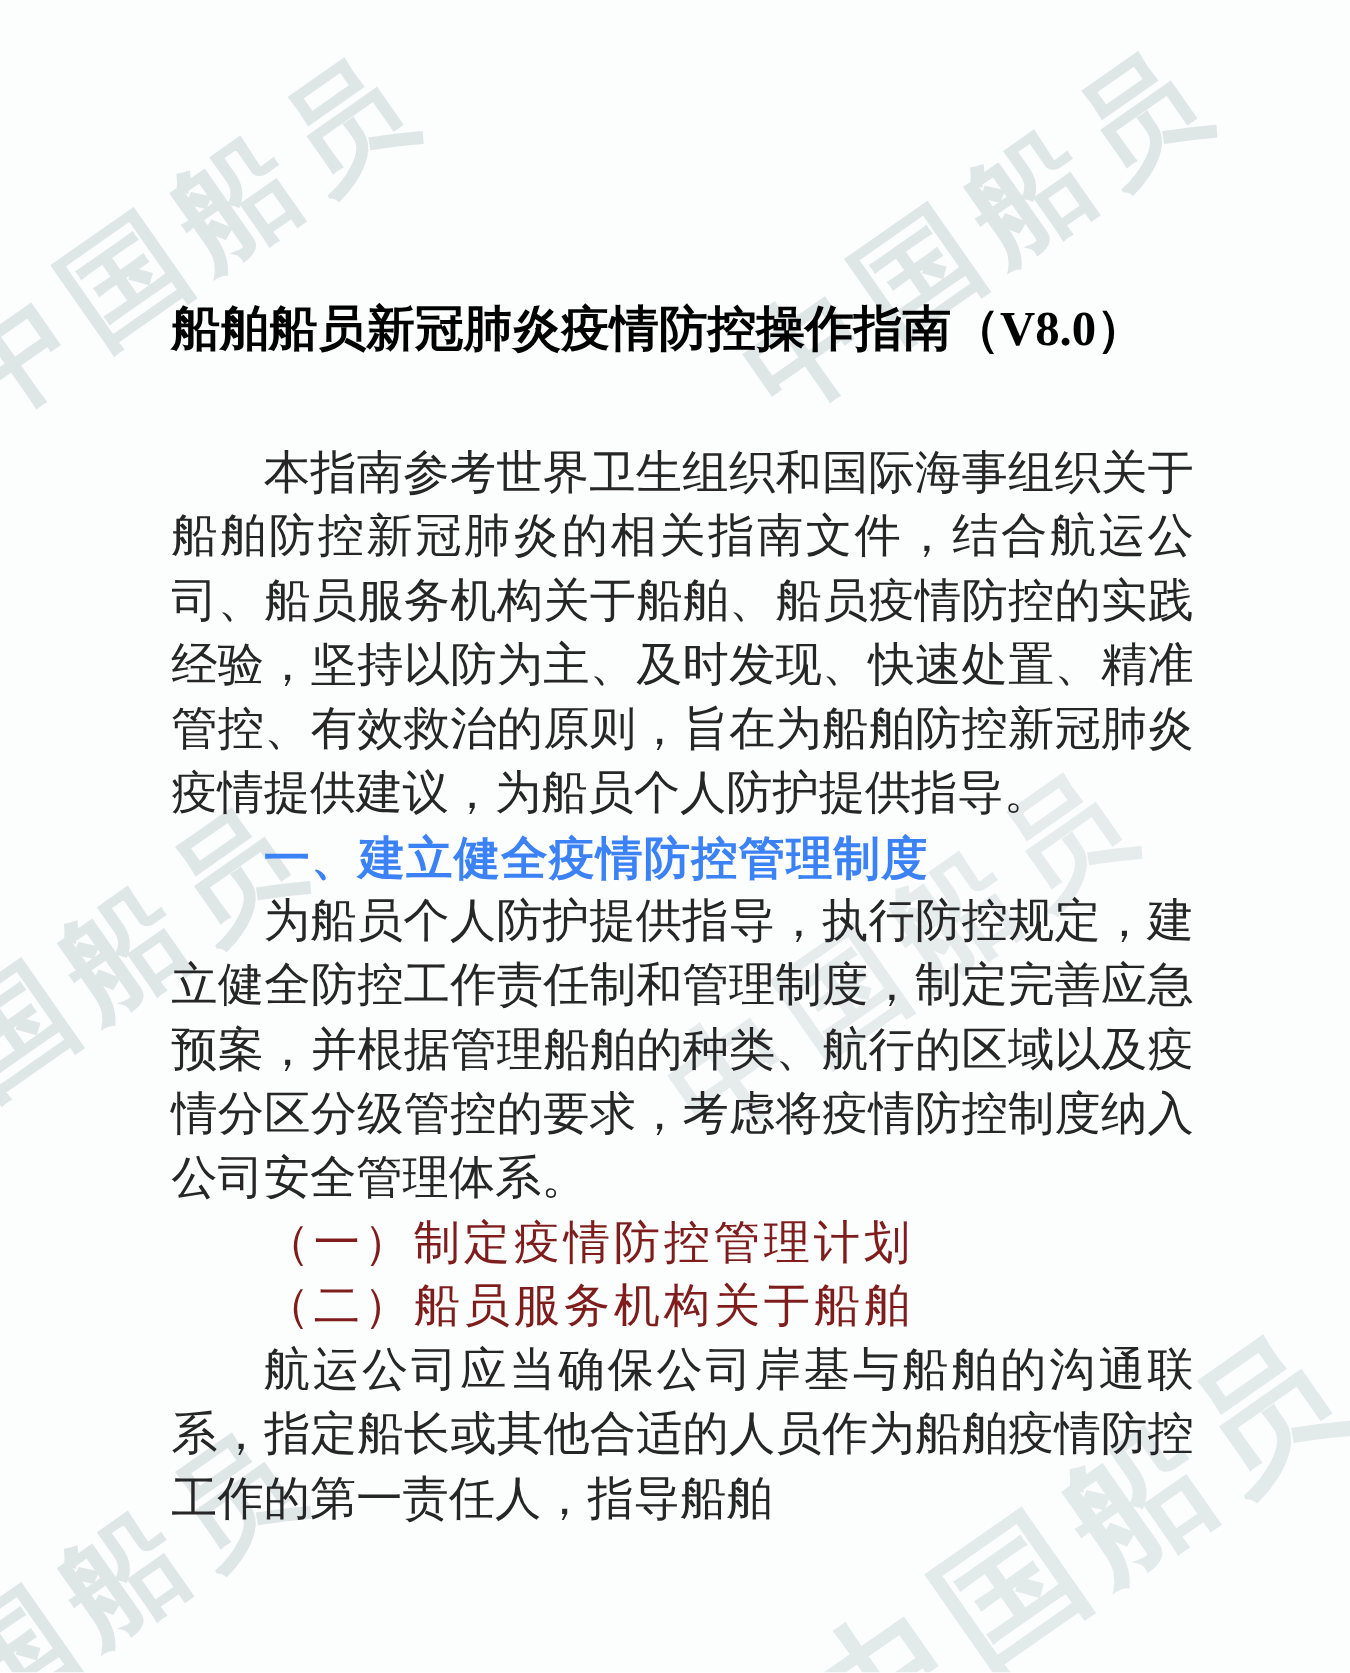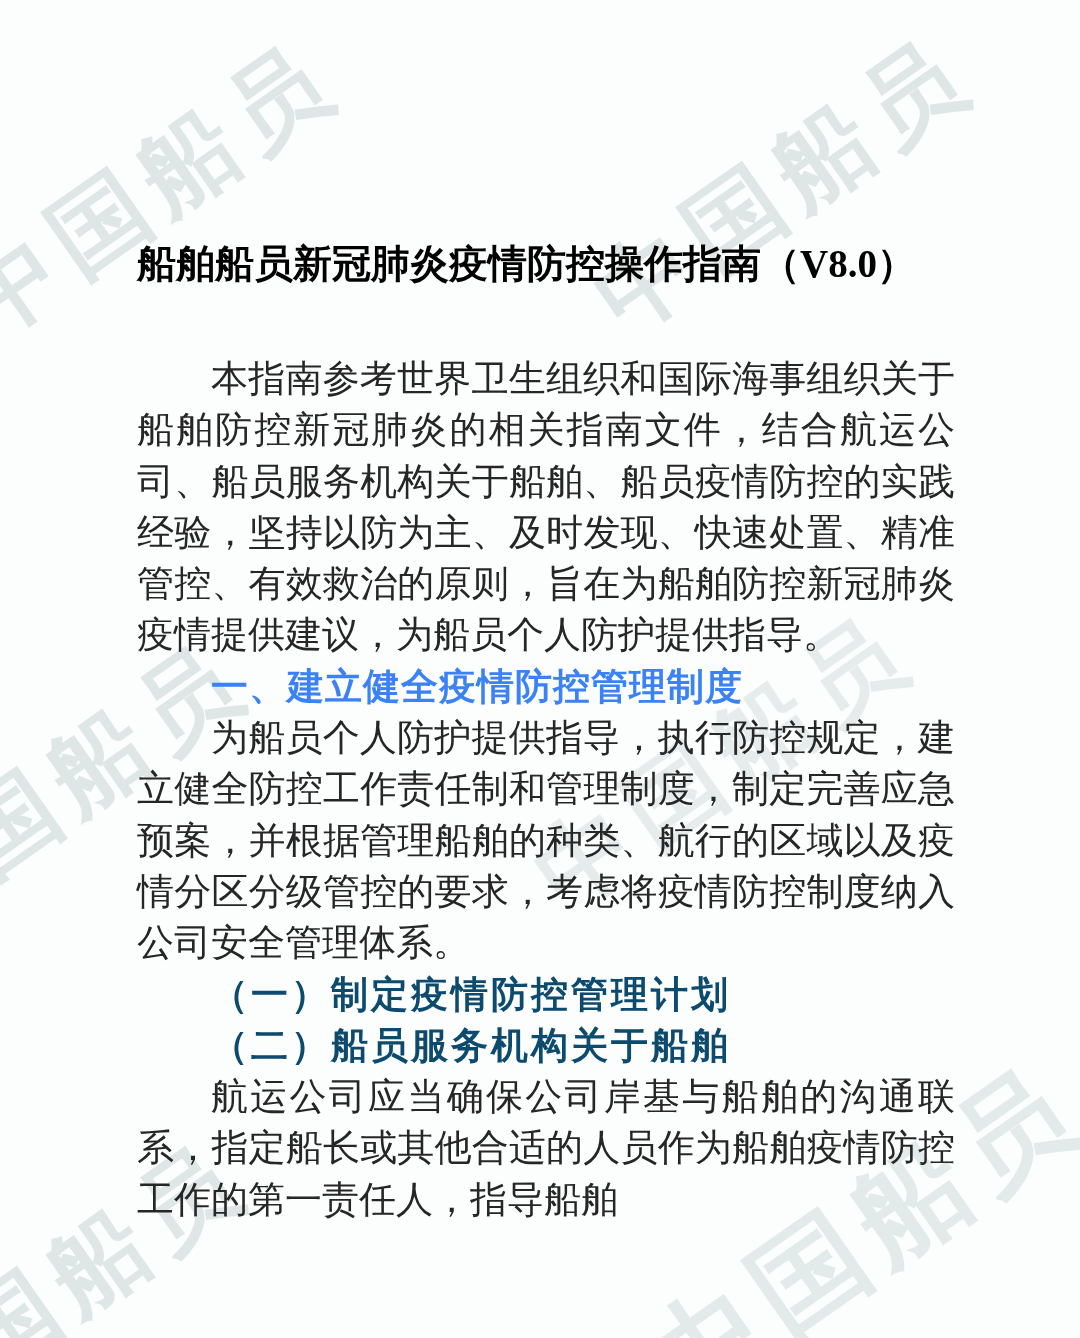--- a/index.html
+++ b/index.html
@@ -69,23 +69,23 @@
   .para { font-weight: 400; }
 
   .h1 {
     font-family: "Liberation Sans", sans-serif;
     font-weight: 700;
     letter-spacing: 1px;
     color: #3b82f6;
   }
 
   .h2 {
-    font-weight: 700;
+    font-weight: 400;
     letter-spacing: 3px;
-    color: #0c4a6e;
+    color: #7f1d1d;
   }
 </style>
 </head>
 <body>
 
 <div class="page">
 
   <span class="watermark wm-1">中国船员</span>
   <span class="watermark wm-2">中国船员</span>
   <span class="watermark wm-3">中国船员</span>

